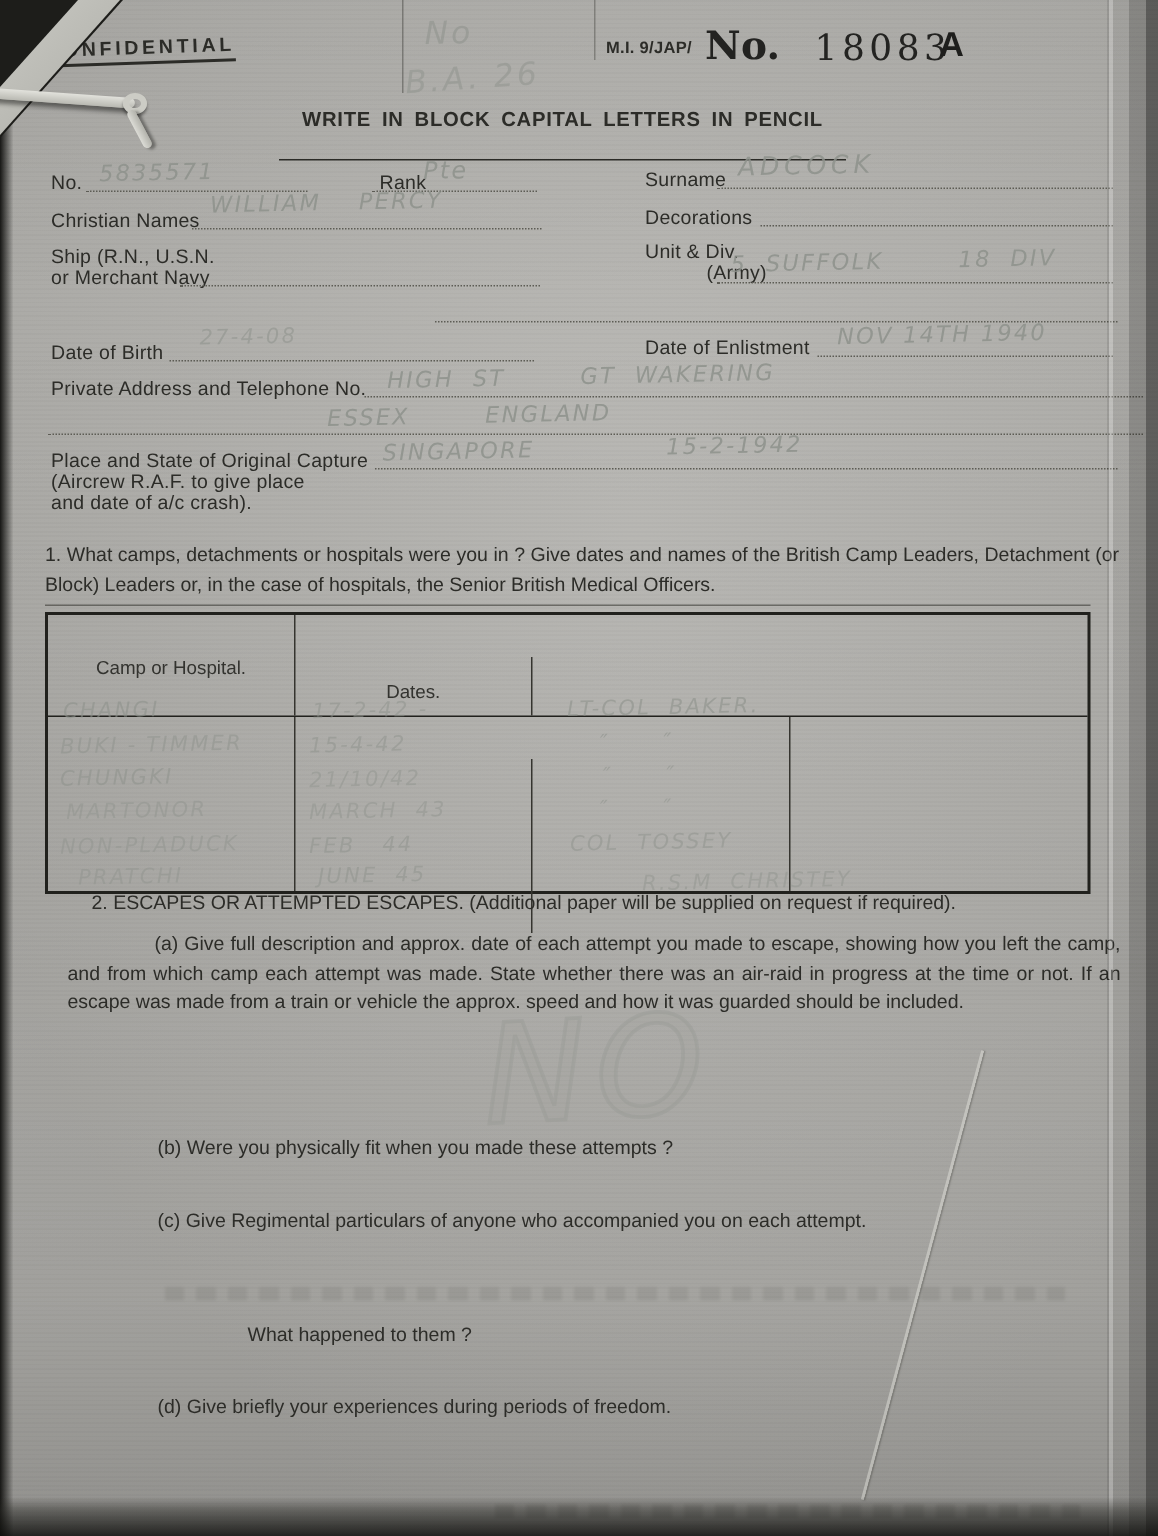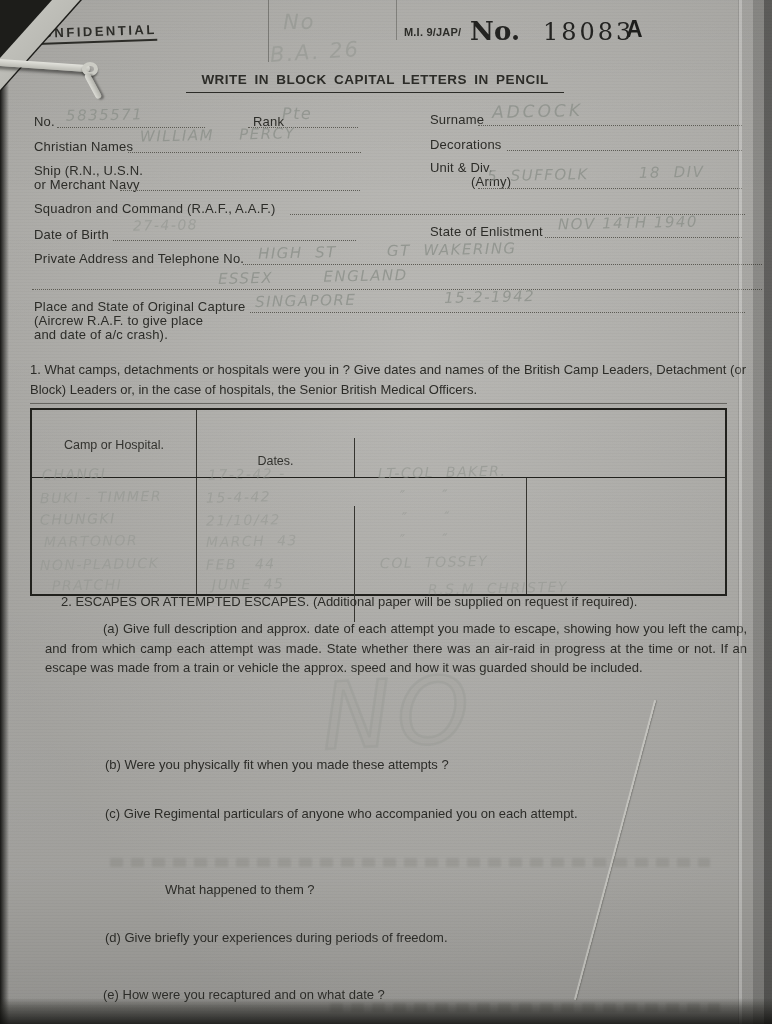--- a/index.html
+++ b/index.html
@@ -43,21 +43,21 @@
   <div class="pencil" style="left:270px;top:40px;font-size:21px;letter-spacing:2px;opacity:0.5;transform:rotate(-4deg);">B.A. 26</div>
 
   <div class="lbl" style="left:404px;top:26px;font-weight:bold;font-size:11px;">M.I. 9/JAP/</div>
   <div class="lbl" style="left:470px;top:16px;font-family:'DejaVu Serif',serif;font-size:26px;font-weight:bold;color:#232321;">No.</div>
   <div class="lbl" style="left:543px;top:18px;font-family:'DejaVu Serif',serif;font-size:24px;letter-spacing:3px;color:#232321;">18083</div>
   <div class="lbl" style="left:626px;top:16px;font-weight:bold;font-size:23px;color:#1e1e1c;">A</div>
 
   <div class="edge" style="left:268px;top:0;width:1px;height:62px;background:rgba(60,60,55,0.45);"></div>
   <div class="edge" style="left:396px;top:0;width:1px;height:40px;background:rgba(60,60,55,0.4);"></div>
 
-  <div class="lbl" style="left:186px;top:72px;width:378px;text-align:center;font-weight:bold;font-size:13.5px;letter-spacing:0.5px;word-spacing:3px;border-bottom:1.5px solid #2b2b27;padding-bottom:5px;">WRITE IN BLOCK CAPITAL LETTERS IN PENCIL</div>
+  <div class="lbl" style="left:186px;top:72px;width:378px;text-align:center;font-weight:bold;font-size:13.5px;letter-spacing:0.5px;word-spacing:3px;border-bottom:1.5px solid #2b2b27;padding-bottom:19px;">WRITE IN BLOCK CAPITAL LETTERS IN PENCIL</div>
 
   <div class="lbl" style="left:34px;top:114px;">No.</div>
   <div class="dl" style="left:57px;top:126px;width:148px;"></div>
   <div class="pencil" style="left:66px;top:106px;font-size:15px;">5835571</div>
   <div class="lbl" style="left:213px;top:114px;margin-left:40px;">Rank</div>
   <div class="dl" style="left:248px;top:126px;width:110px;"></div>
   <div class="pencil" style="left:282px;top:104px;font-size:16px;">Pte</div>
   <div class="lbl" style="left:430px;top:112px;">Surname</div>
   <div class="dl" style="left:478px;top:124px;width:264px;"></div>
   <div class="pencil" style="left:492px;top:101px;font-size:17px;letter-spacing:3px;">ADCOCK</div>
@@ -69,27 +69,26 @@
   <div class="dl" style="left:507px;top:149px;width:235px;"></div>
 
   <div class="lbl" style="left:34px;top:163px;">Ship (R.N., U.S.N.</div>
   <div class="lbl" style="left:34px;top:177px;">or Merchant Navy</div>
   <div class="dl" style="left:120px;top:189px;width:240px;"></div>
   <div class="lbl" style="left:430px;top:160px;">Unit &amp; Div.</div>
   <div class="lbl" style="left:430px;top:174px;margin-left:41px;">(Army)</div>
   <div class="dl" style="left:478px;top:187px;width:264px;"></div>
   <div class="pencil" style="left:487px;top:165px;font-size:15px;">5  SUFFOLK        18  DIV</div>
 
-  <div class="lbl" style="left:34px;top:201px;">Squadron and Command (R.A.F., A.A.F.)</div>
   <div class="dl" style="left:290px;top:213px;width:455px;"></div>
 
   <div class="lbl" style="left:34px;top:227px;">Date of Birth</div>
   <div class="dl" style="left:113px;top:239px;width:243px;"></div>
   <div class="pencil" style="left:133px;top:217px;opacity:0.55;">27-4-08</div>
-  <div class="lbl" style="left:430px;top:224px;">State of Enlistment</div>
+  <div class="lbl" style="left:430px;top:224px;">Date of Enlistment</div>
   <div class="dl" style="left:545px;top:236px;width:197px;"></div>
   <div class="pencil" style="left:558px;top:214px;font-size:15px;">NOV 14TH 1940</div>
 
   <div class="lbl" style="left:34px;top:251px;">Private Address and Telephone No.</div>
   <div class="dl" style="left:243px;top:263px;width:519px;"></div>
   <div class="pencil" style="left:258px;top:242px;font-size:15px;">HIGH  ST        GT  WAKERING</div>
   <div class="dl" style="left:32px;top:288px;width:730px;"></div>
   <div class="pencil" style="left:218px;top:268px;font-size:15px;">ESSEX        ENGLAND</div>
 
   <div class="lbl" style="left:34px;top:299px;">Place and State of Original Capture</div>
@@ -141,21 +140,20 @@
 
   <div class="q" style="left:61px;top:594px;width:700px;">2.   ESCAPES OR ATTEMPTED ESCAPES.   (Additional paper will be supplied on request if required).</div>
   <div class="para" style="left:45px;top:619px;width:702px;text-indent:58px;">(a)   Give full description and approx. date of each attempt you made to escape, showing how you left the camp,  and from which camp each attempt was made.   State whether there was an air-raid in progress at the time or not.   If an escape was made from a train or vehicle the approx. speed and how it was guarded should be included.</div>
 
   <div class="pencil" style="left:322px;top:660px;font-size:92px;font-weight:300;letter-spacing:6px;color:rgba(158,161,155,0.18);-webkit-text-stroke:2.5px rgba(150,153,147,0.38);transform:rotate(-3deg);opacity:1;">NO</div>
 
   <div class="q" style="left:105px;top:757px;">(b)   Were you physically fit when you made these attempts ?</div>
   <div class="q" style="left:105px;top:806px;">(c)   Give Regimental particulars of anyone who accompanied you on each attempt.</div>
   <div class="q" style="left:165px;top:882px;">What happened to them ?</div>
   <div class="q" style="left:105px;top:930px;">(d)   Give briefly your experiences during periods of freedom.</div>
-  <div class="q" style="left:103px;top:987px;">(e)   How were you recaptured and on what date ?</div>
 
   <div class="smudge" style="left:110px;top:858px;width:600px;height:9px;opacity:0.55;"></div>
   <div class="smudge" style="left:330px;top:1003px;width:390px;height:9px;opacity:0.8;"></div>
 
   <div class="edge" style="left:614px;top:695px;width:1.5px;height:310px;background:rgba(230,230,224,0.45);box-shadow:1px 0 1px rgba(60,60,55,0.35);transform:rotate(15deg);"></div>
 
   <div class="edge" style="left:0;top:0;width:9px;height:1024px;background:linear-gradient(90deg,#171715,rgba(23,23,21,0));"></div>
   <div class="edge" style="right:0;top:0;width:34px;height:1024px;
        background:linear-gradient(90deg, rgba(0,0,0,0.10) 0 1px, rgba(255,255,255,0.22) 1px 4px, rgba(0,0,0,0.04) 4px 15px, rgba(0,0,0,0.20) 15px 26px, rgba(0,0,0,0.45) 26px 100%);"></div>
   <div class="edge" style="left:0;top:998px;width:772px;height:26px;

